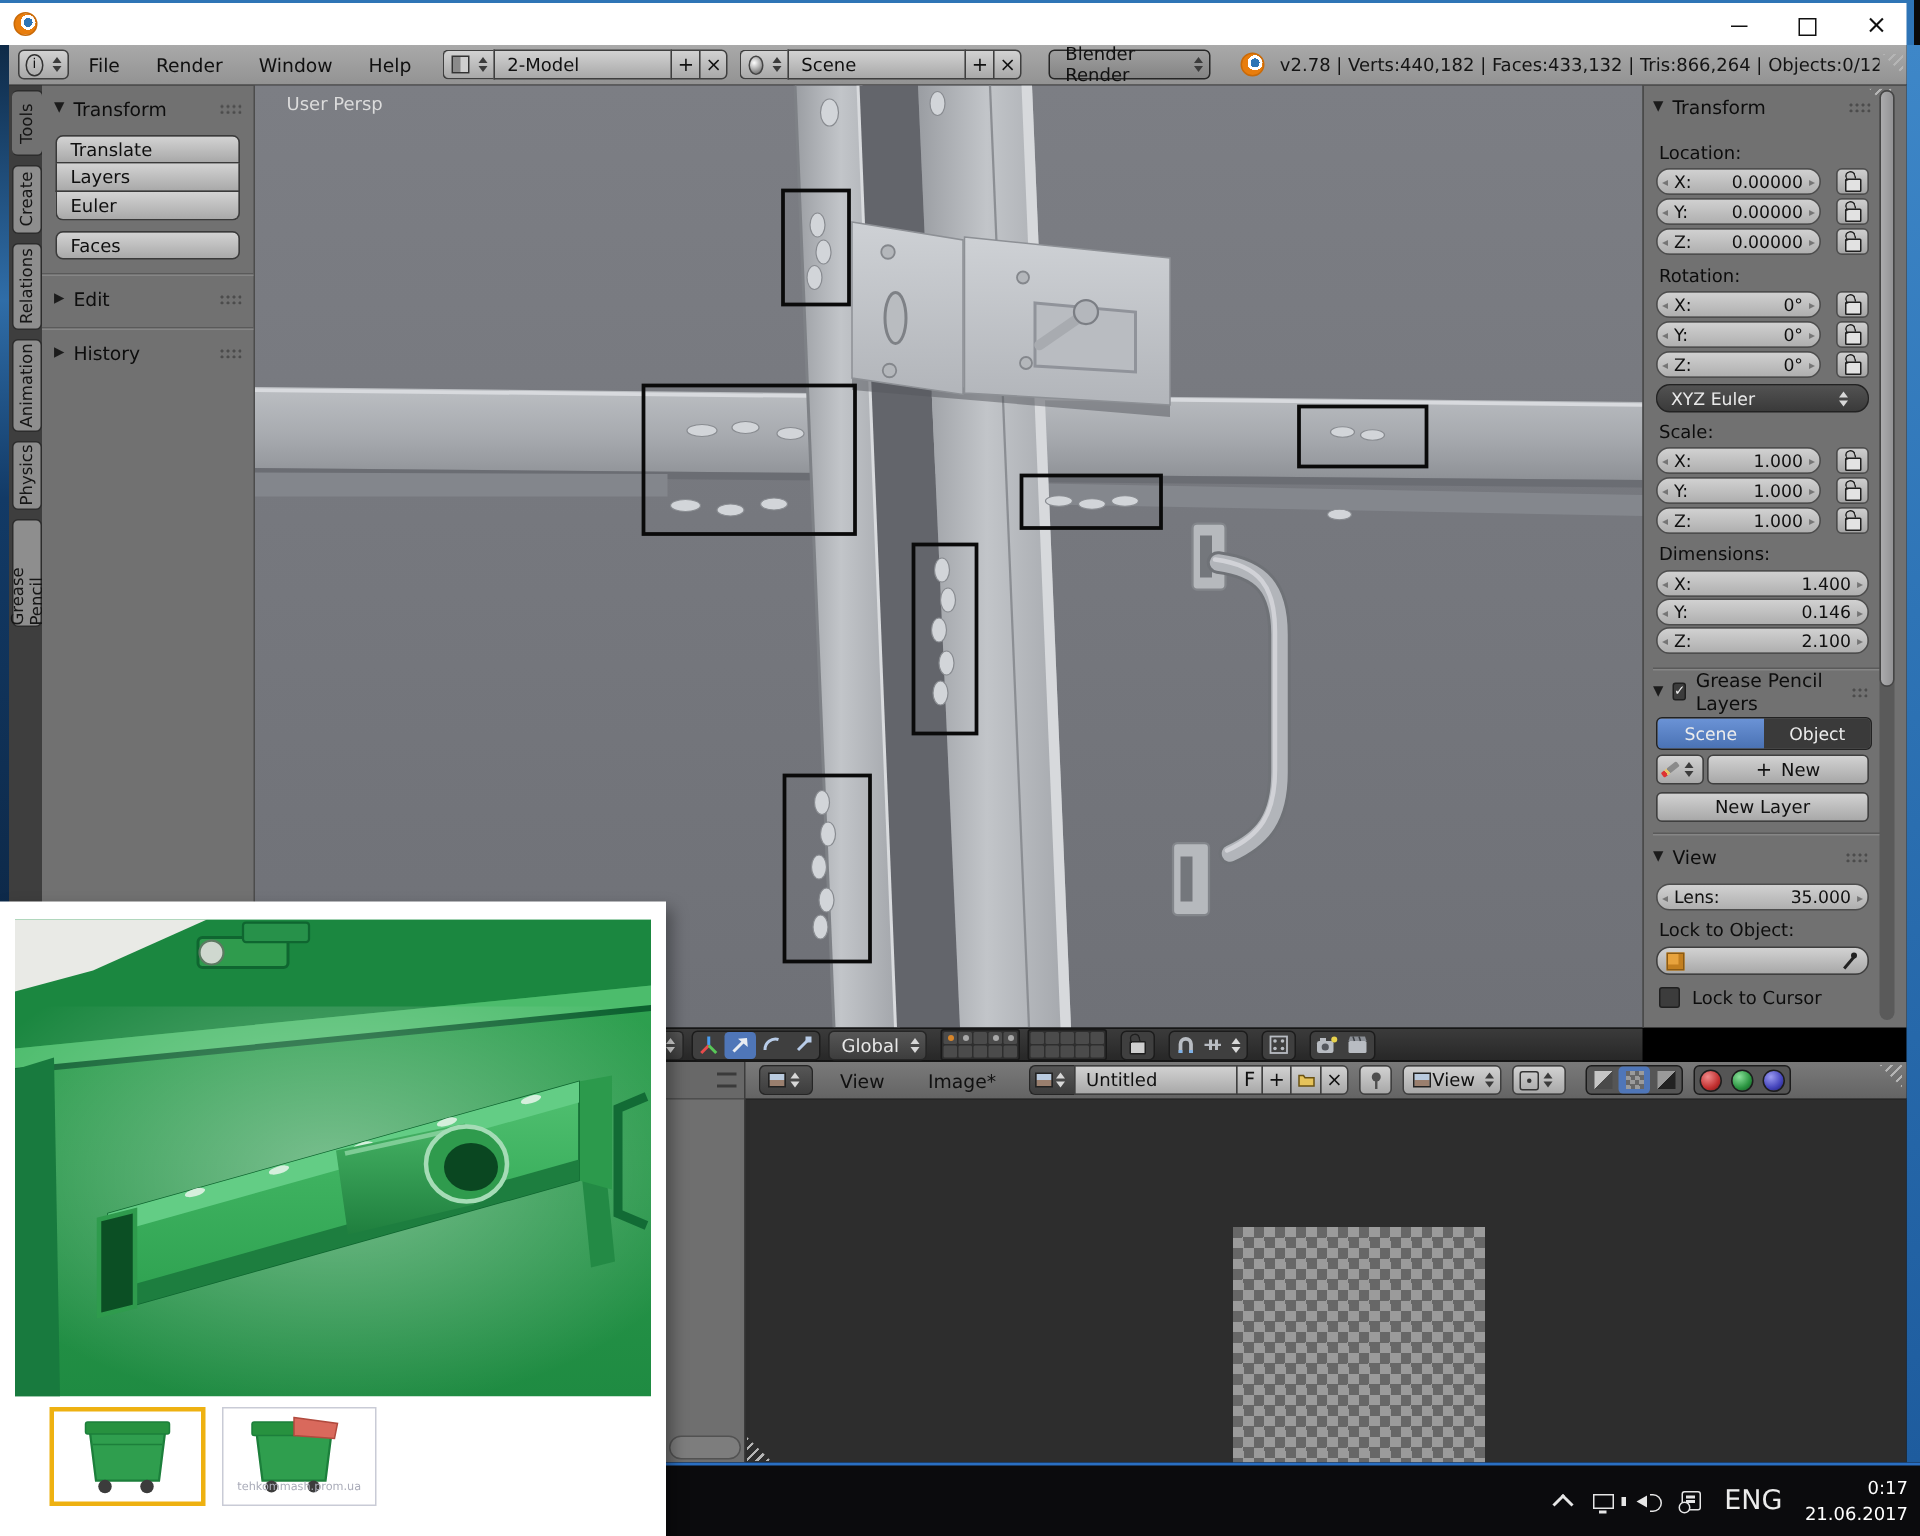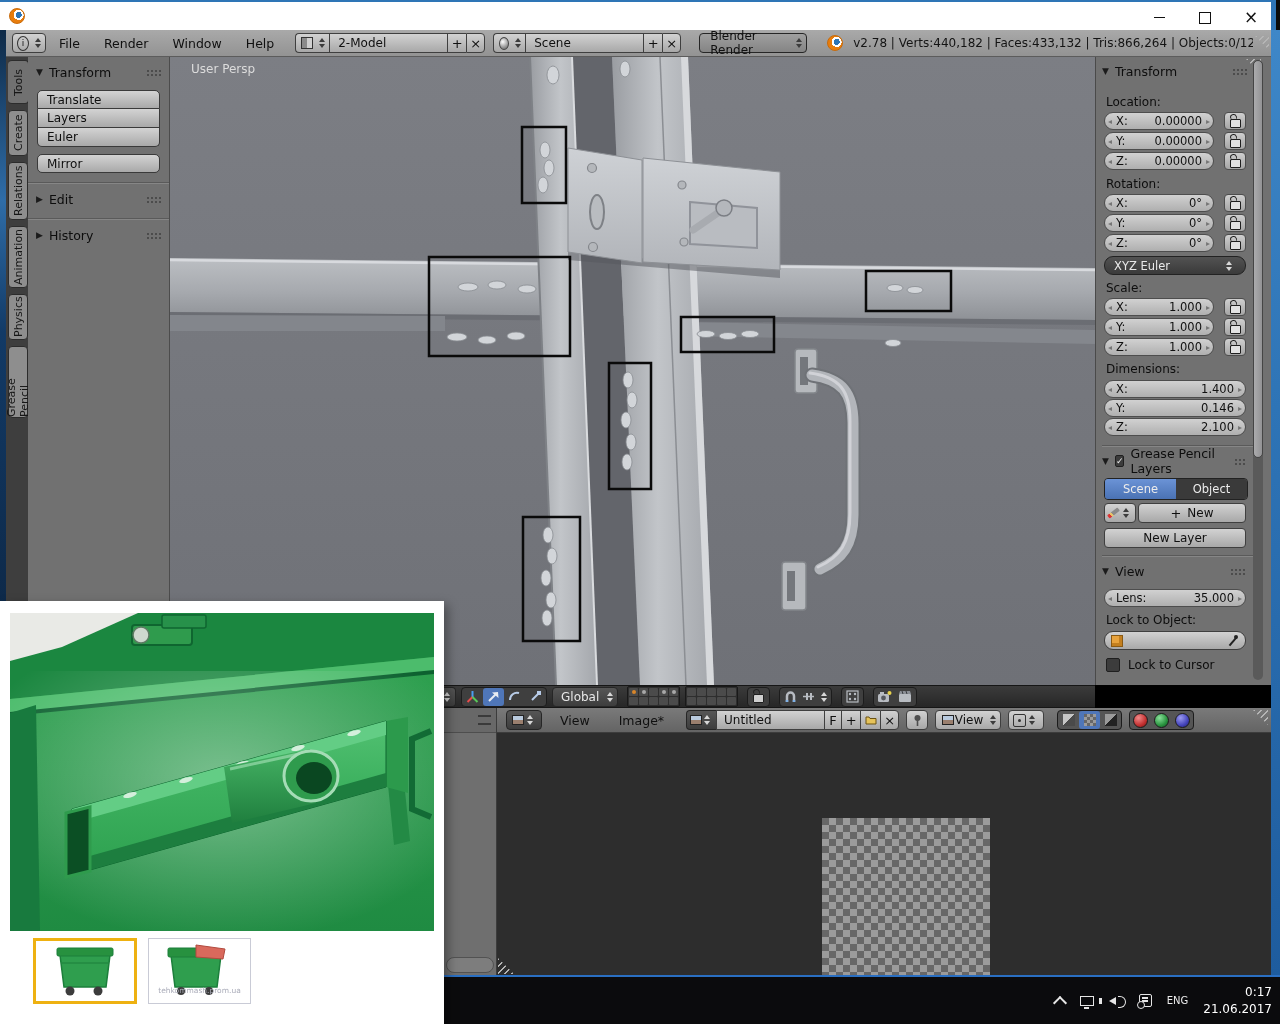--- a/index.html
+++ b/index.html
@@ -243,21 +243,21 @@
 <div class="abs" id="toolshelf">
   <div class="phead">
     <span class="tri">▼</span>
     <span>Transform</span>
     <span class="pgrip"></span>
   </div>
   <div style="height:8px"></div>
   <div class="tbtn top">Translate</div>
   <div class="tbtn mid">Layers</div>
   <div class="tbtn bot">Euler</div>
-  <div class="tbtn solo">Mirror</div>
+  <div class="tbtn solo">Faces</div>
   <div class="tsep"></div>
   <div class="phead">
     <span class="tri">▶</span>
     <span>Edit</span>
     <span class="pgrip"></span>
   </div>
   <div class="tsep"></div>
   <div class="phead">
     <span class="tri">▶</span>
     <span>History</span>
@@ -735,21 +735,21 @@
   <div class="checker" style="position:absolute;left:325px;top:85px;width:168px;height:157px"></div>
   <span class="dgrip" style="position:absolute;left:1px;bottom:1px;width:16px;height:16px;clip-path:polygon(0 0,0 100%,100% 100%)"></span>
 </div>
 
 <div class="abs" id="taskbar">
   <div id="tray">
     <span class="chev"></span>
     <span class="neticon"></span>
     <span class="spk" style="margin-right:8px"></span>
     <span class="actico"></span>
-    <span style="font-size:10px">ENG</span>
+    <span style="font-size:18px">ENG</span>
     <div id="clock">
       <div>0:17</div>
       <div>21.06.2017</div>
     </div>
   </div>
 </div>
 
 <div class="abs" id="overlay">
   <div id="photo">
     <svg width="424" height="318" viewBox="0 0 424 318">

